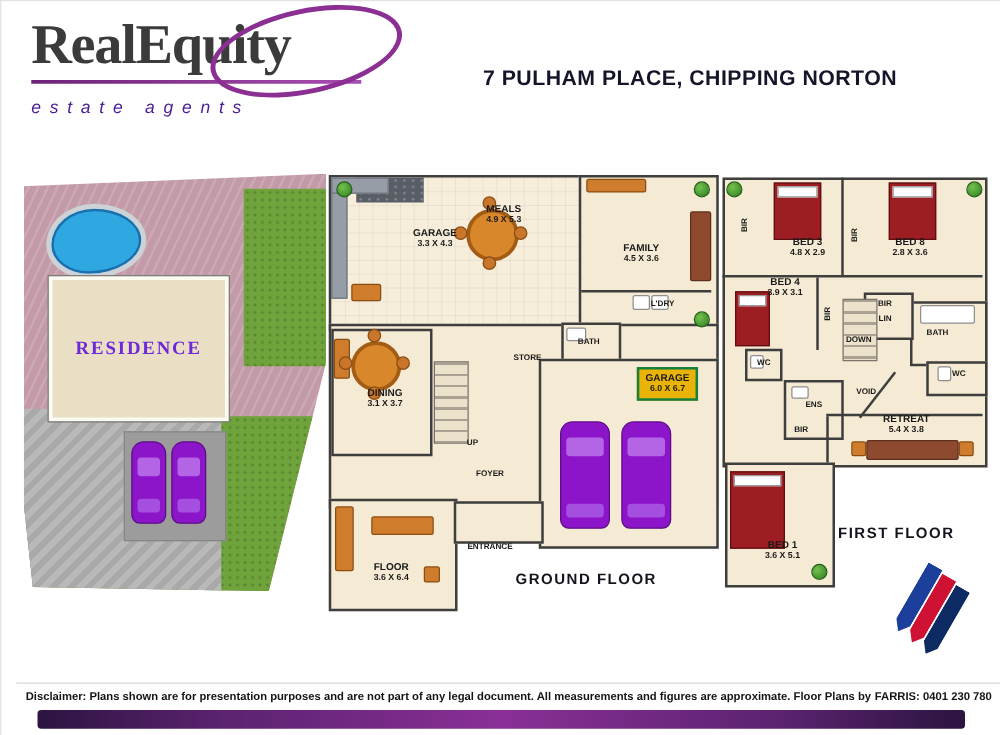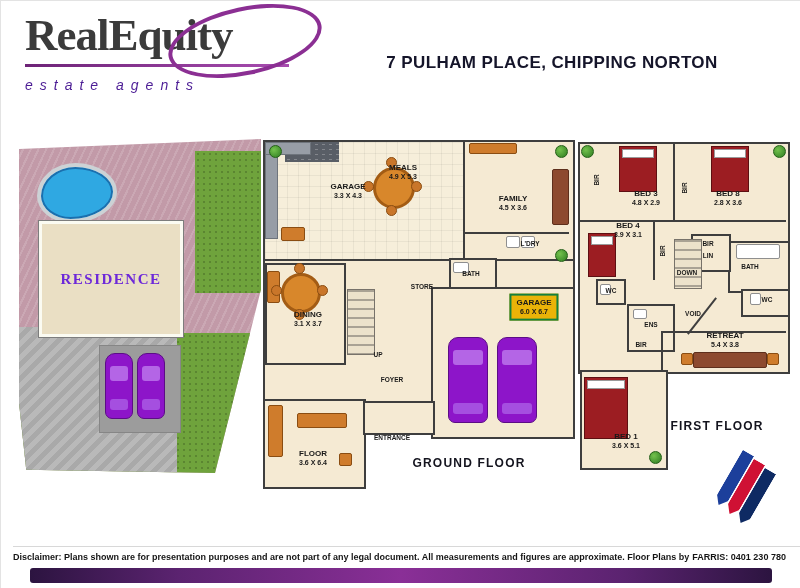--- a/index.html
+++ b/index.html
@@ -63,21 +63,21 @@
   .pillow{position:absolute;left:2px;right:2px;top:2px;height:7px;background:#fff;border:1px solid #9a9a9a;}
   .car{position:absolute;border-radius:10px 10px 7px 7px;background:#8d15c9;border:1px solid #5c0d86;z-index:3;}
   .ws{position:absolute;left:4px;right:4px;top:12px;height:15px;background:#b465e6;border-radius:3px;}
   .rw{position:absolute;left:4px;right:4px;bottom:8px;height:11px;background:#a54fe0;border-radius:3px;}
 
   
   .ribbon-wrap{position:absolute;left:712px;top:446px;width:62px;height:84px;z-index:4;}
   .ribbon{position:absolute;width:13px;height:60px;transform:rotate(30deg);
        clip-path:polygon(0 0,100% 0,100% 86%,50% 100%,0 86%);}
   .disclaimer{position:absolute;left:0;right:0;top:545px;height:20px;display:flex;align-items:center;
-       font-size:9px;font-weight:600;color:#151515;border-top:1px solid #d8d8d8;
+       justify-content:center;font-size:9px;font-weight:600;color:#151515;border-top:1px solid #d8d8d8;
        background:#fff;z-index:7;margin-left:12px;}
   .disclaimer .b{font-weight:800;margin-left:3px;}
   .purple-bar{position:absolute;left:29px;right:29px;top:567px;height:15px;border-radius:3px;
        background:linear-gradient(90deg,#2c1440 0%,#5b2370 20%,#8a2f97 50%,#5b2370 80%,#2c1440 100%);z-index:7;}
 </style>
 </head>
 <body>
 
 <div class="page">
 

